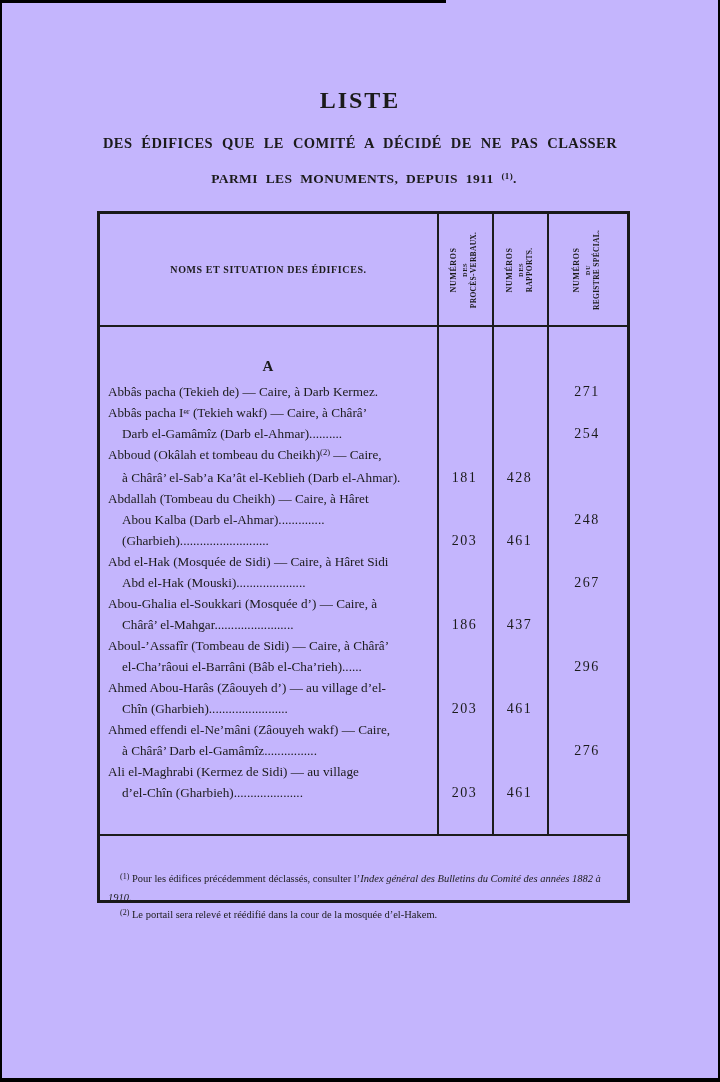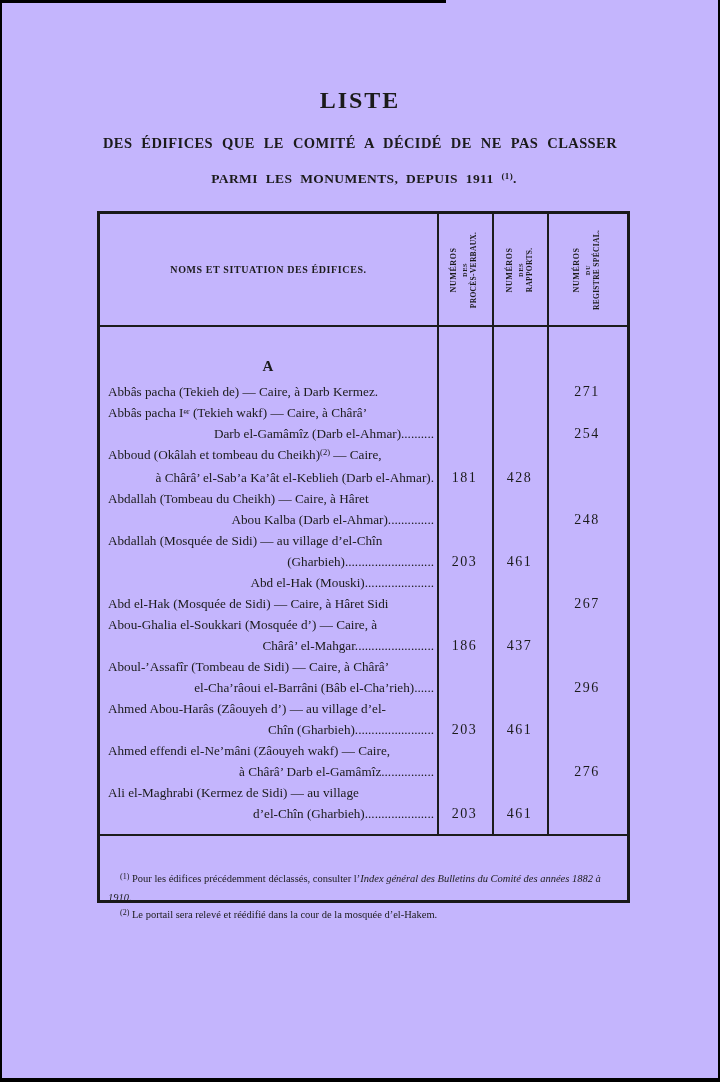--- a/index.html
+++ b/index.html
@@ -60,21 +60,21 @@
   
   .tbody{position:absolute;left:0;top:111px;width:100%;}
   .section-row{
     width:337px;height:56px;box-sizing:border-box;padding-bottom:6px;
     display:flex;align-items:flex-end;justify-content:center;
     font-size:15px;font-weight:700;letter-spacing:1px;
   }
   .entry{display:grid;grid-template-columns:337px 55px 55px 1fr;}
   .name{padding-left:8px;padding-right:3px;overflow:hidden;}
   .ln{white-space:nowrap;overflow:hidden;font-size:13.2px;line-height:21px;}
-  .ln2{padding-left:14px;text-align:right;}
+  .ln2{padding-left:14px;}
   .num{
     display:flex;align-items:flex-end;justify-content:center;
     font-size:14px;line-height:21px;letter-spacing:1.5px;
   }
   .noteSup{font-size:8.5px;position:relative;top:-4px;}
 
   
   .footnotes{position:absolute;left:8px;right:6px;top:656px;font-size:10.5px;line-height:17.5px;}
   .fn{text-indent:12px;}
   .fn .fnref{font-size:8px;position:relative;top:-3px;}
@@ -164,32 +164,31 @@
           <div class="ln">Abdallah (Tombeau du Cheikh) — Caire, à Hâret</div>
           <div class="ln ln2">Abou Kalba (Darb el-Ahmar)..............</div>
         </div>
         <div class="num"></div>
         <div class="num"></div>
         <div class="num">248</div>
       </div>
 
       <div class="entry">
         <div class="name">
-          <div class="ln">Abdallah (Mosquée de Sidi) — au village d’el-Chîn</div>
           <div class="ln ln2">(Gharbieh)...........................</div>
         </div>
         <div class="num">203</div>
         <div class="num">461</div>
         <div class="num"></div>
       </div>
 
       <div class="entry">
         <div class="name">
+          <div class="ln">Abd el-Hak (Mosquée de Sidi) — Caire, à Hâret Sidi</div>
           <div class="ln ln2">Abd el-Hak (Mouski).....................</div>
-          <div class="ln">Abd el-Hak (Mosquée de Sidi) — Caire, à Hâret Sidi</div>
         </div>
         <div class="num"></div>
         <div class="num"></div>
         <div class="num">267</div>
       </div>
 
       <div class="entry">
         <div class="name">
           <div class="ln">Abou-Ghalia el-Soukkari (Mosquée d’) — Caire, à</div>
           <div class="ln ln2">Chârâ’ el-Mahgar........................</div>

